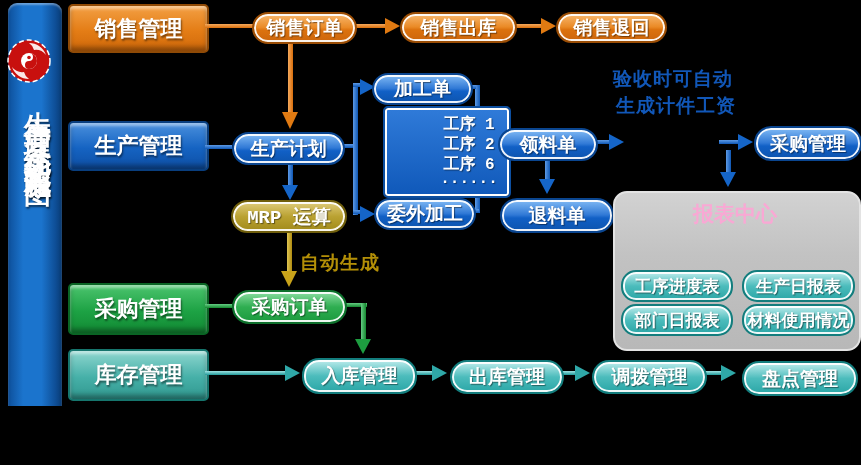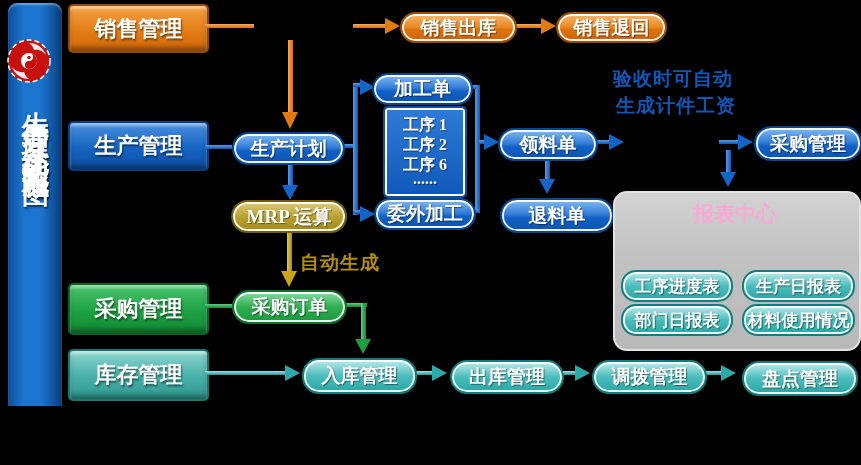--- a/index.html
+++ b/index.html
@@ -1,17 +1,17 @@
 <!DOCTYPE html>
 <html><head>
 <meta charset="utf-8">
 <style>
   html,body{margin:0;padding:0;background:#000;}
   #stage{position:relative;width:861px;height:406px;background:#000;overflow:hidden;
-         font-family:Liberation Serif, serif;border-radius:6px;}
+         font-family:Liberation Mono, monospace;border-radius:6px;}
 
   
   .sidebar-bar{position:absolute;left:8px;top:3px;width:54px;height:459px;border-radius:9px;
     background:linear-gradient(90deg,#0d4f9a 0%,#1b74cd 28%,#1b74cd 62%,#0e4e96 88%,#093b74 100%);
     box-shadow:inset 0 2px 2px rgba(255,255,255,.35), inset 0 -2px 3px rgba(0,0,0,.4);}
   .sidebar-title{position:absolute;left:8px;top:90px;width:54px;height:372px;
     display:flex;align-items:flex-start;justify-content:center;}
   .sidebar-title span{writing-mode:vertical-rl;text-orientation:upright;
     color:#fff;font-weight:bold;font-size:27px;letter-spacing:7px;line-height:1;
     text-shadow:1px 2px 2px rgba(0,0,0,.55);}
@@ -36,21 +36,21 @@
   .pill.orange{background:linear-gradient(180deg,#f7b86f 0%,#ea8a26 48%,#dc720e 58%,#cc660c 100%);border:2px solid #9a4d05;}
   .pill.blue  {background:linear-gradient(180deg,#82bbf5 0%,#3079d6 48%,#1160c6 58%,#0d54ae 100%);border:2px solid #0a458f;}
   .pill.olive {background:linear-gradient(180deg,#dfcc7c 0%,#baa232 50%,#a18a1a 100%);border:2px solid #6f5e0c;}
   .pill.green {background:linear-gradient(180deg,#8adda1 0%,#2fae51 50%,#1b9a3e 100%);border:2px solid #0e702c;}
   .pill.teal  {background:linear-gradient(180deg,#bdecec 0%,#4cbcbc 50%,#2aa6a6 100%);border:2px solid #137d7d;}
 
   
   .process-box{position:absolute;left:385px;top:108px;width:76px;height:84px;
     background:linear-gradient(180deg,#2f7ad8,#1059ba);border:2px solid #fff;outline:2px solid #0d4fa0;
     border-radius:3px;display:flex;flex-direction:column;align-items:center;justify-content:center;
-    color:#fff;font-weight:bold;font-size:16px;line-height:20px;text-shadow:1px 1px 1px rgba(0,0,0,.45);}
+    color:#fff;font-weight:bold;font-size:16px;line-height:20px;text-shadow:1px 1px 1px rgba(0,0,0,.45);padding-left:44px;}
 
   
   .report-box{position:absolute;left:613px;top:191px;width:244px;height:156px;
     background:linear-gradient(180deg,#d2d2d2 0%,#c2c2c2 40%,#b8b8b8 100%);
     border:2px solid #e3e3e3;border-radius:14px;box-shadow:2px 3px 5px rgba(0,0,0,.55);}
   .report-title{position:absolute;left:613px;top:200px;width:244px;text-align:center;
     color:#f9a8d4;font-weight:bold;font-size:21px;}
   .report-pill{font-size:17px;border-radius:15px;}
 
   
@@ -145,20 +145,21 @@
 
   <div class="h-line c-teal" style="left:205px;top:371px;width:80px;"></div>
   <div class="arr arr-r a-teal" style="left:285px;top:365px;"></div>
   <div class="h-line c-teal" style="left:413px;top:371px;width:19px;"></div>
   <div class="arr arr-r a-teal" style="left:432px;top:365px;"></div>
   <div class="h-line c-teal" style="left:560px;top:371px;width:15px;"></div>
   <div class="arr arr-r a-teal" style="left:575px;top:365px;"></div>
   <div class="h-line c-teal" style="left:703px;top:371px;width:18px;"></div>
   <div class="arr arr-r a-teal" style="left:721px;top:365px;"></div>
 
+  <div class="pill orange" style="left:252px;top:12px;width:101px;height:28px;">销售订单</div>
   <div class="pill orange" style="left:400px;top:12px;width:113px;height:27px;">销售出库</div>
   <div class="pill orange" style="left:556px;top:12px;width:107px;height:27px;">销售退回</div>
 
   <div class="pill blue" style="left:232px;top:132px;width:109px;height:29px;">生产计划</div>
   <div class="pill blue" style="left:372px;top:73px;width:97px;height:28px;">加工单</div>
   <div class="process-box">
     <span>工序 1</span>
     <span>工序 2</span>
     <span>工序 6</span>
     <span style="margin-top:-6px;">......</span>

